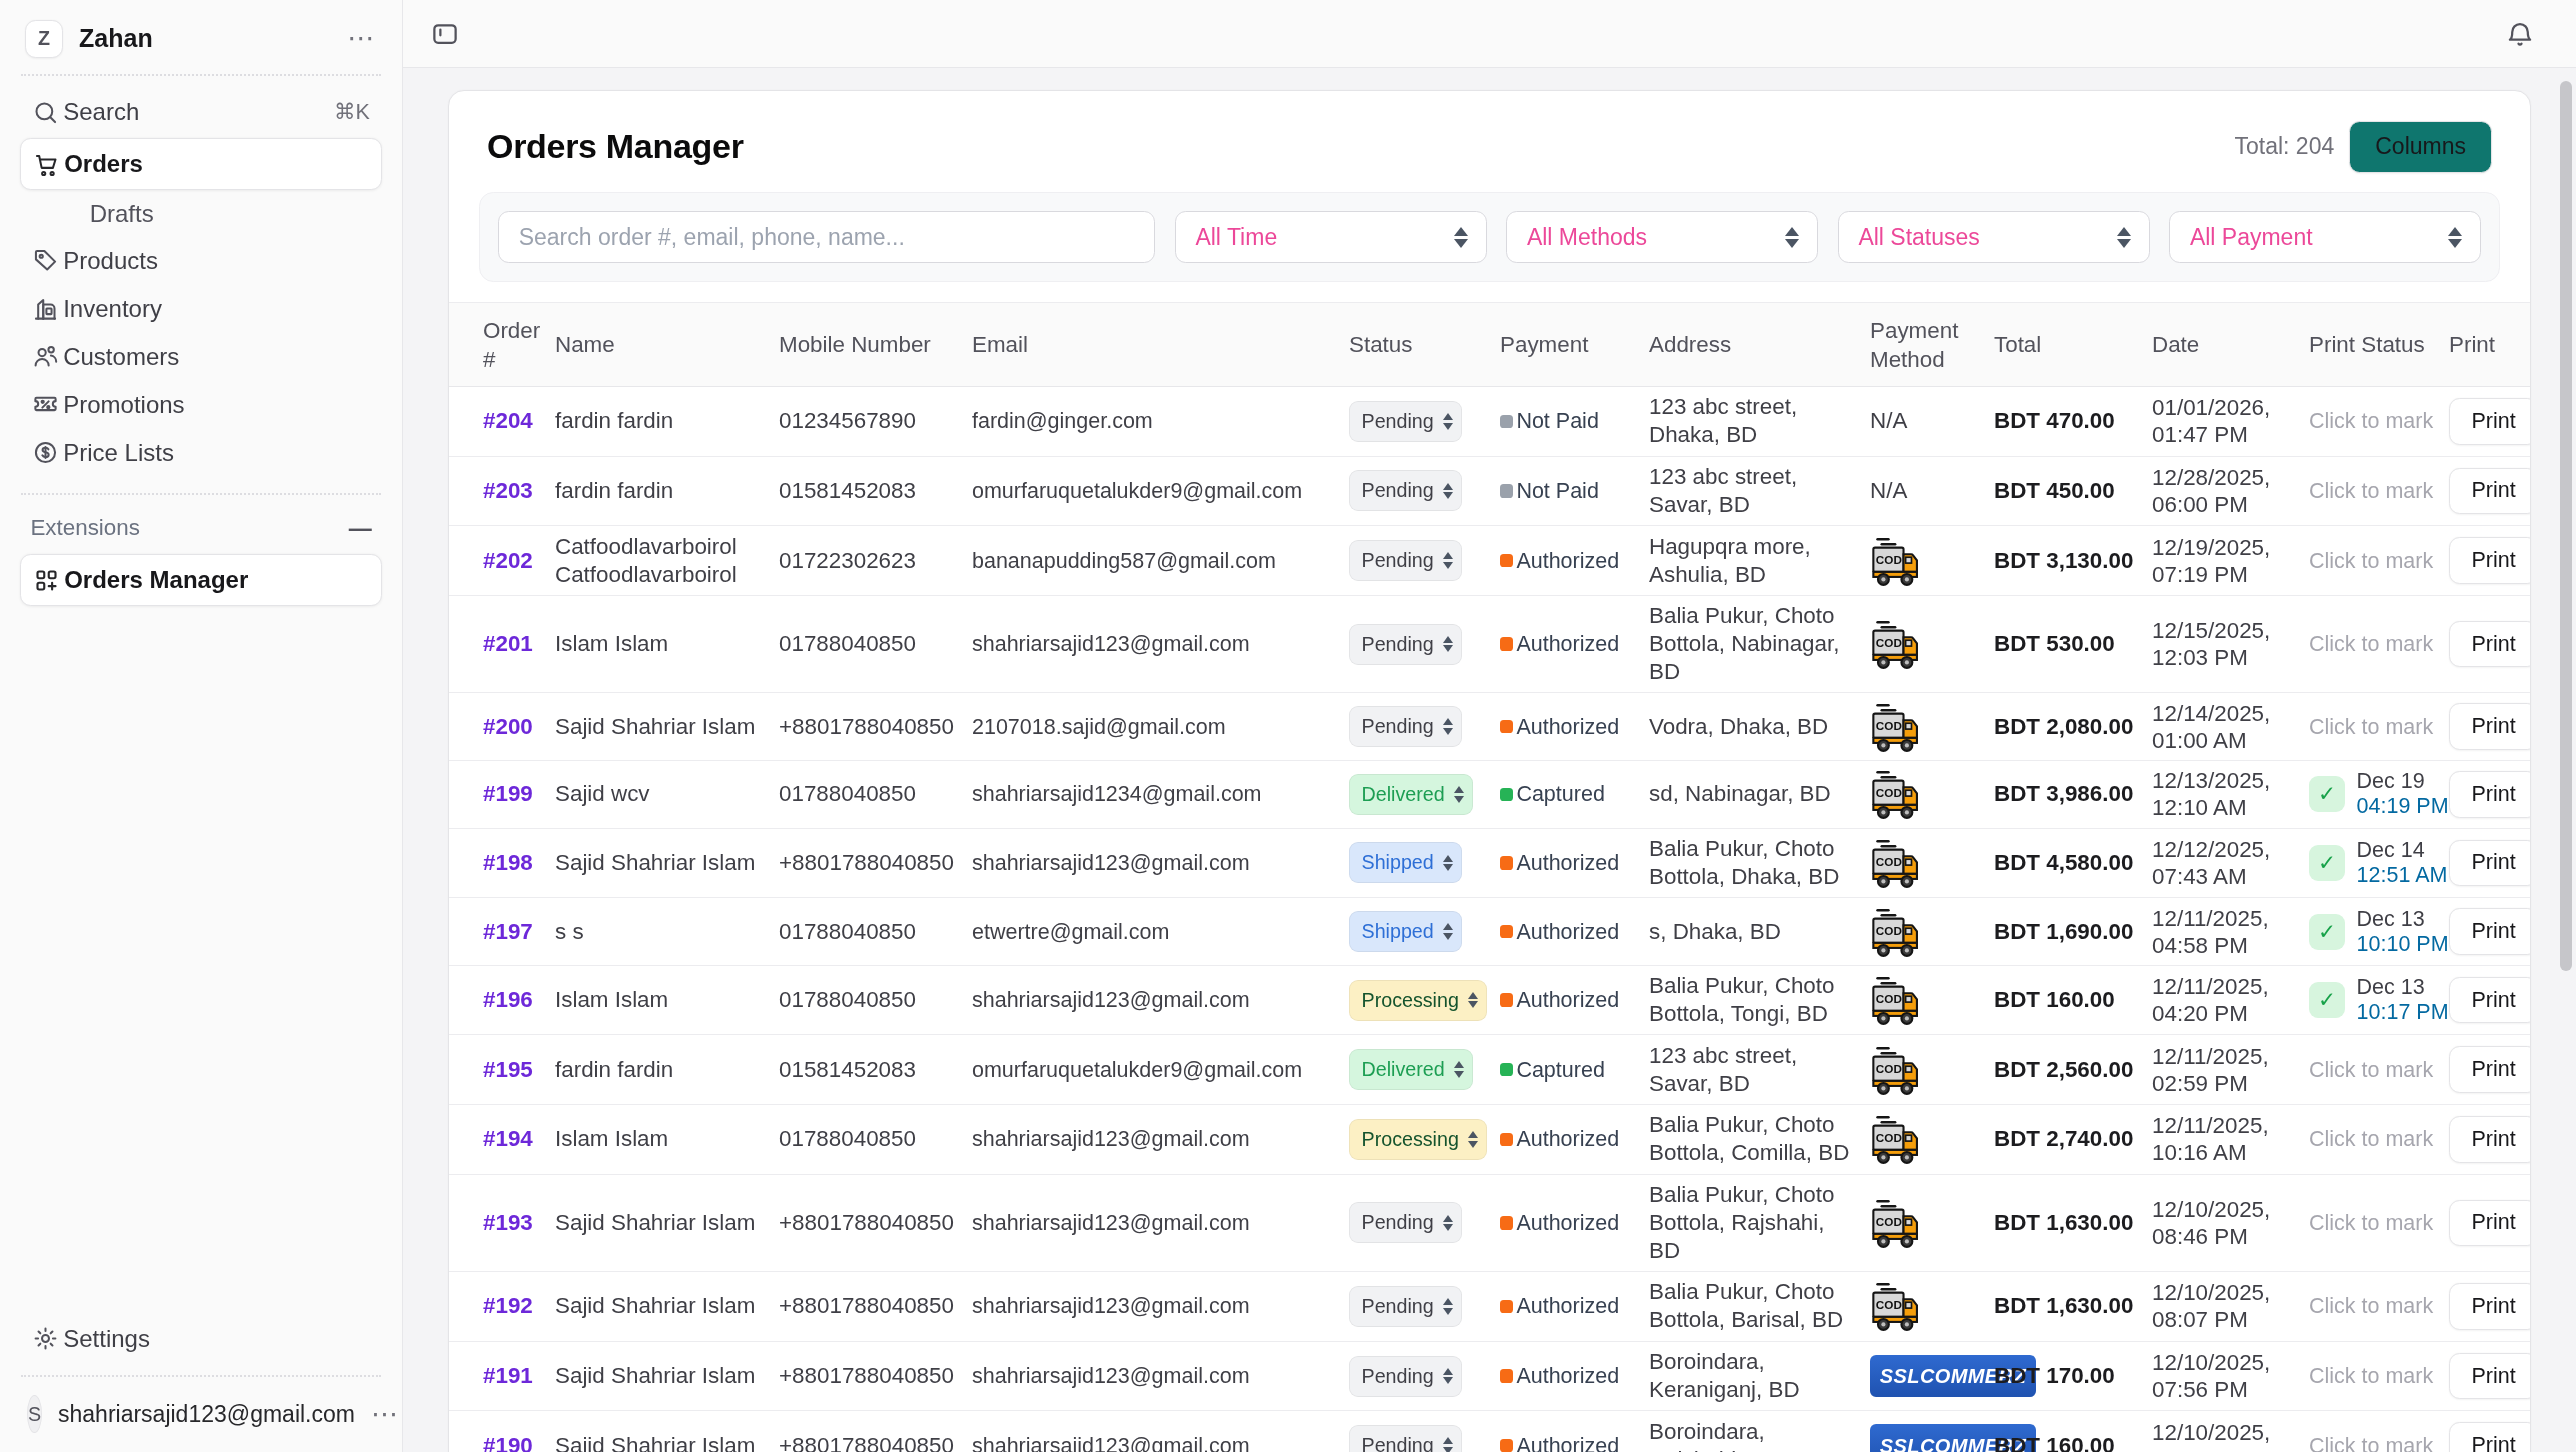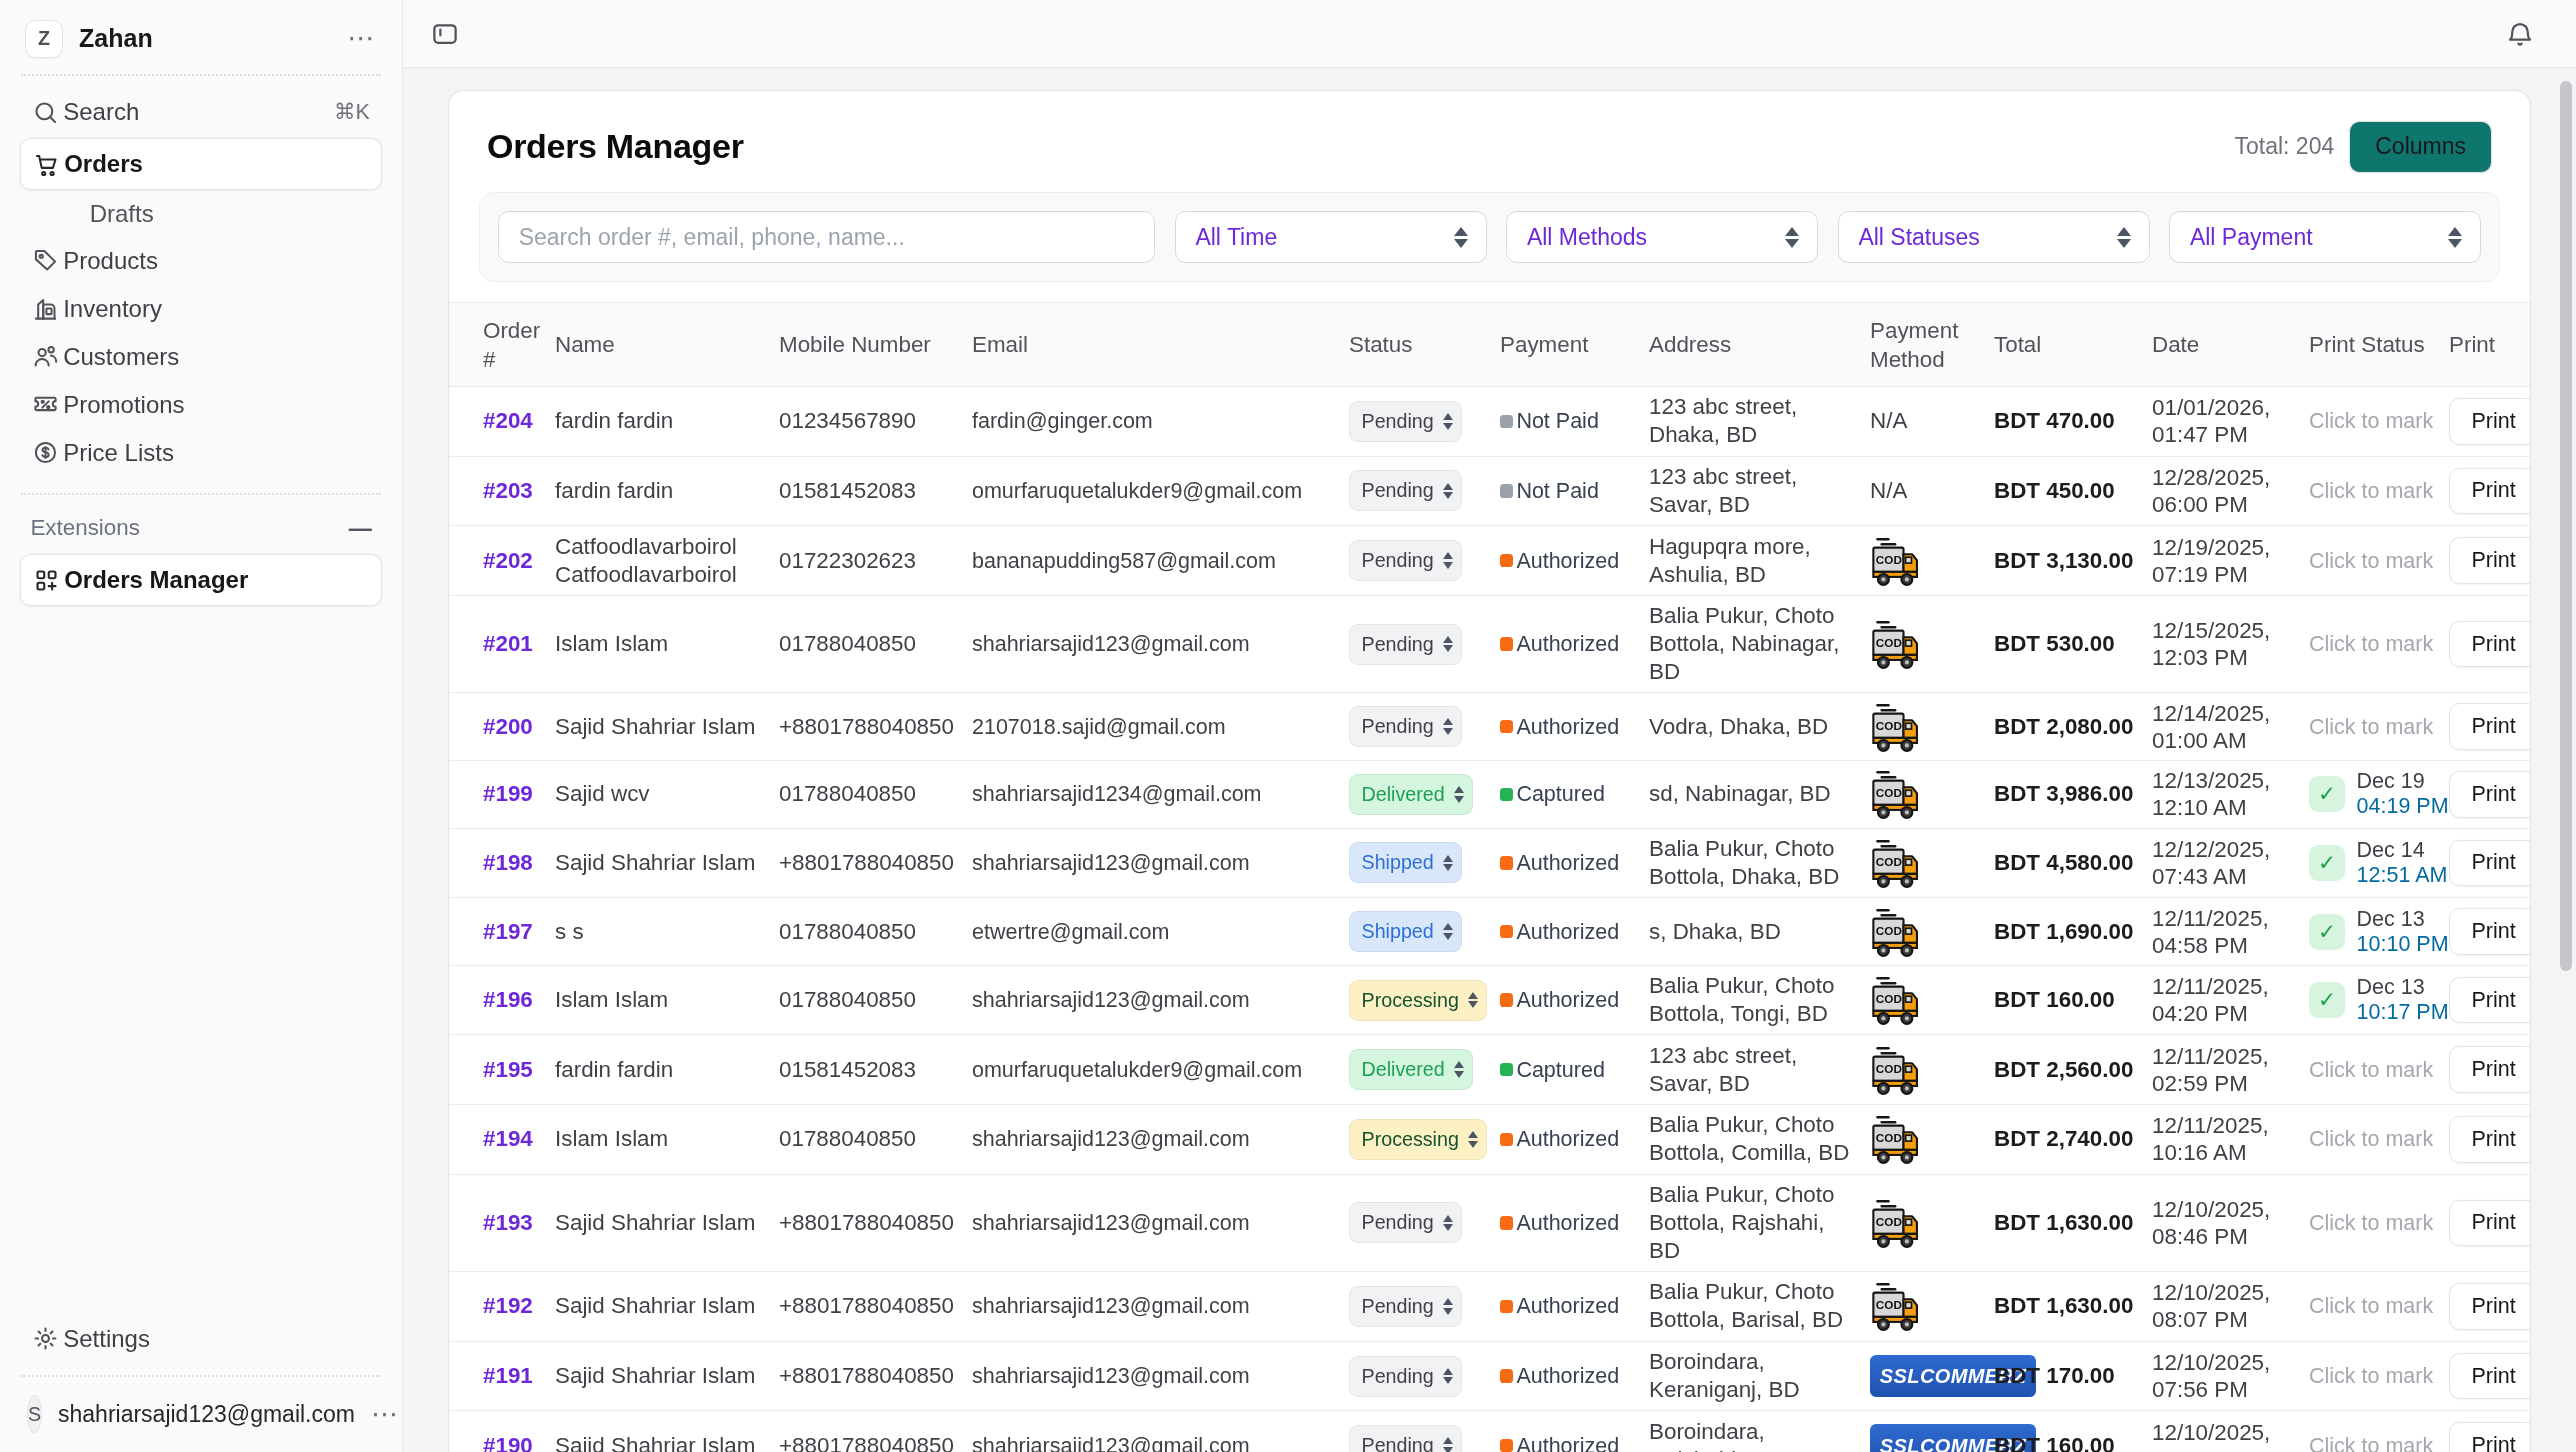--- a/index.html
+++ b/index.html
@@ -52,21 +52,21 @@
     font-size:23px; font-weight:500; color:#18181b; box-shadow:0 0.9px 1.8px rgba(0,0,0,.05);
     font-family:inherit; cursor:pointer; }
 
   .filters { margin:0 30px 19.7px; background:#f8f9fa; border:0.9px solid #efeff2; border-radius:14.3px;
     padding:18px; display:flex; gap:19.7px; }
   .search-input { flex:0 0 657px; height:52px; background:#fff; border:0.9px solid #d9d9de;
     border-radius:10.7px; padding:0 19.7px; font-size:23px; color:#27272a; font-family:inherit; }
   .search-input::placeholder { color:#9ca3af; }
   .select { flex:1; height:52px; background:#fff; border:0.9px solid #d9d9de; border-radius:10.7px;
     display:flex; align-items:center; justify-content:space-between; padding:0 18px 0 19.7px;
-    font-size:23px; color:#6d28d9; cursor:pointer; }
+    font-size:23px; color:#ec4899; cursor:pointer; }
 
   .carets { display:flex; flex-direction:column; gap:3.6px; }
   .carets i { display:block; width:0; height:0; }
   .c-up { border-left:7.2px solid transparent; border-right:7.2px solid transparent; border-bottom:9px solid #4b5563; }
   .c-down { border-left:7.2px solid transparent; border-right:7.2px solid transparent; border-top:9px solid #4b5563; }
   .carets.sm { gap:2.7px; margin-left:1.8px; }
   .carets.sm .c-up { border-left-width:5.4px; border-right-width:5.4px; border-bottom-width:7.2px; }
   .carets.sm .c-down { border-left-width:5.4px; border-right-width:5.4px; border-top-width:7.2px; }
 
   

